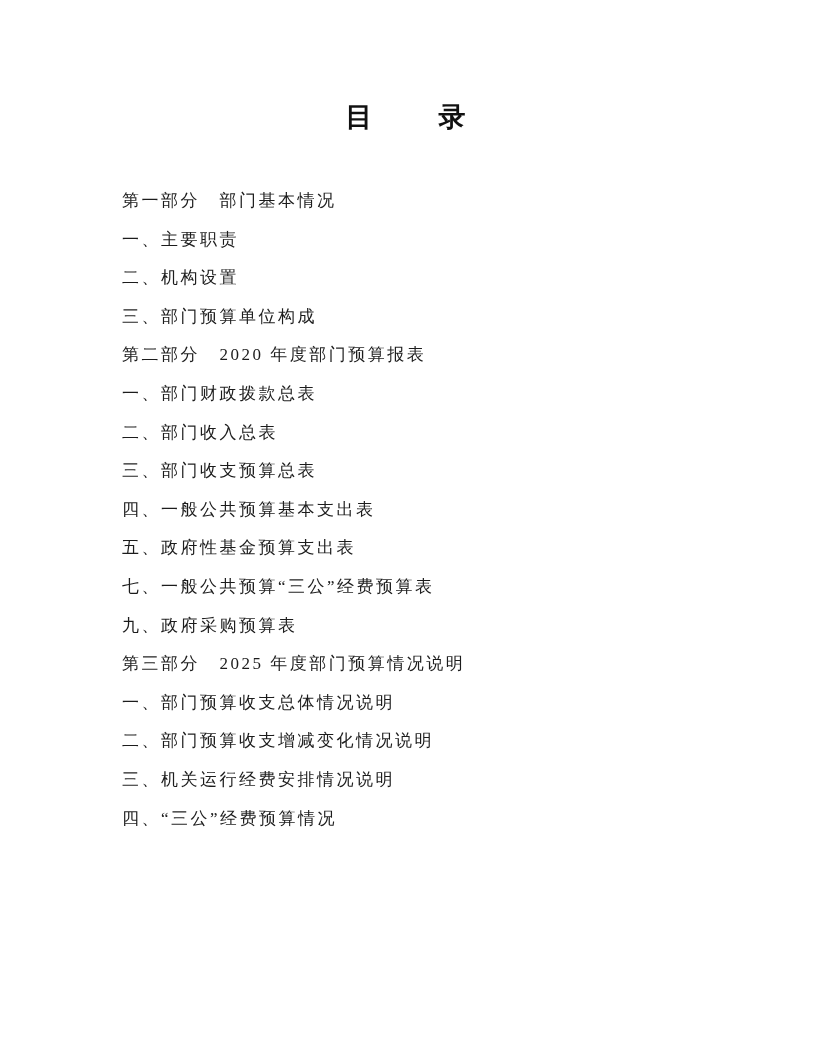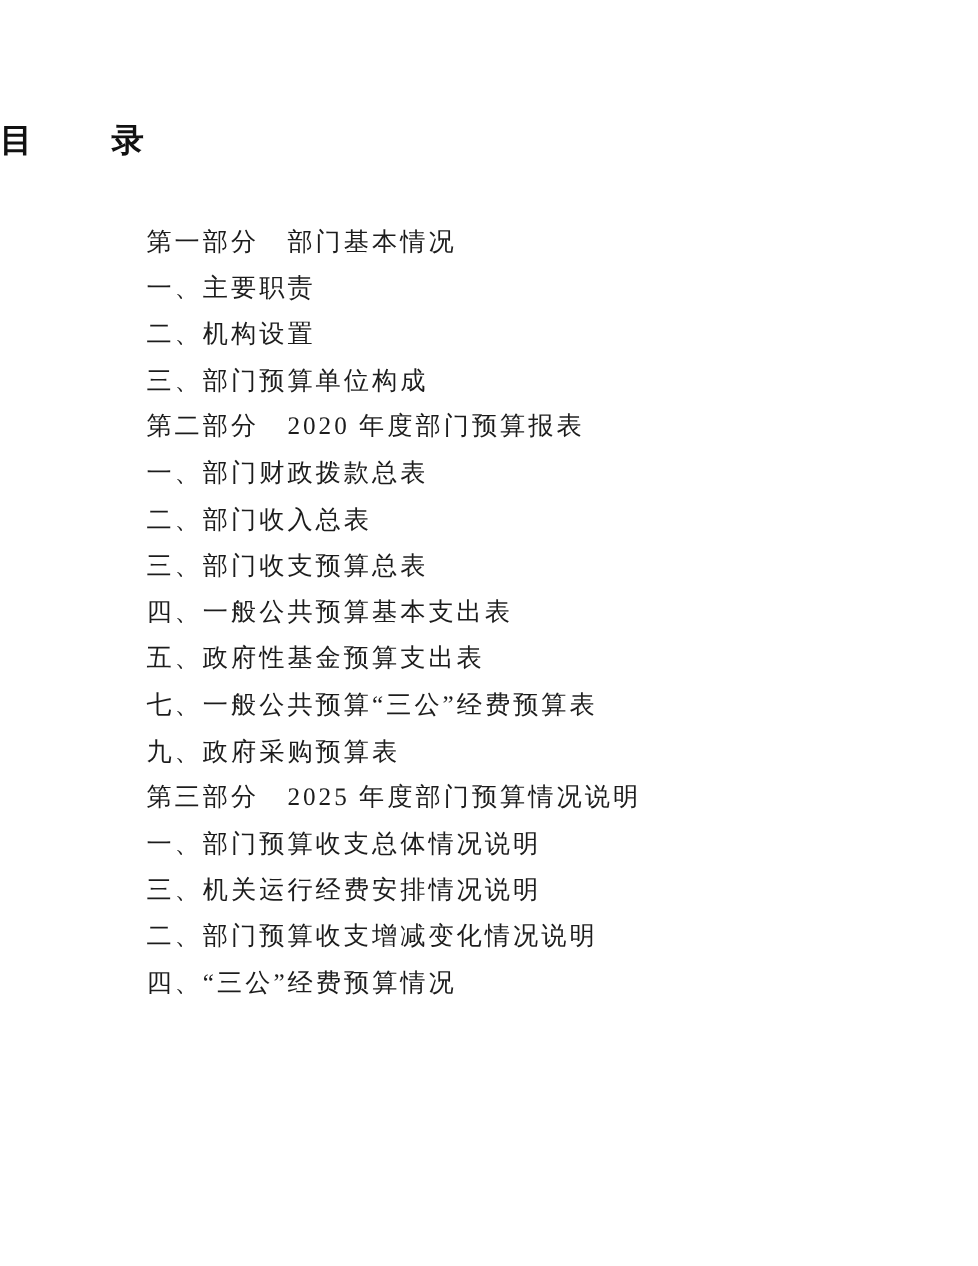--- a/index.html
+++ b/index.html
@@ -13,34 +13,35 @@
     font-family: "Liberation Serif", "DejaVu Serif", serif;
     color: #1c1c1c;
   }
   .page {
     width: 815px;
     height: 1055px;
     background: #ffffff;
     padding-top: 98px;
   }
   .doc-title {
+    text-align: center;
     font-size: 27px;
     font-weight: bold;
     line-height: 38px;
     letter-spacing: 4px;
     color: #111111;
     white-space: pre;
   }
   .toc {
     margin-top: 46px;
     margin-left: 122px;
     margin-right: 60px;
   }
   .toc-line {
-    font-size: 21px;
+    font-size: 17px;
     line-height: 38.6px;
     letter-spacing: 2.5px;
     white-space: pre;
     color: #1c1c1c;
   }
 </style>
 </head>
 <body>
 
 <div class="page">
@@ -55,18 +56,18 @@
     <div class="toc-line">第二部分　2020 年度部门预算报表</div>
     <div class="toc-line">一、部门财政拨款总表</div>
     <div class="toc-line">二、部门收入总表</div>
     <div class="toc-line">三、部门收支预算总表</div>
     <div class="toc-line">四、一般公共预算基本支出表</div>
     <div class="toc-line">五、政府性基金预算支出表</div>
     <div class="toc-line">七、一般公共预算“三公”经费预算表</div>
     <div class="toc-line">九、政府采购预算表</div>
     <div class="toc-line">第三部分　2025 年度部门预算情况说明</div>
     <div class="toc-line">一、部门预算收支总体情况说明</div>
+    <div class="toc-line">二、部门预算收支增减变化情况说明</div>
     <div class="toc-line">三、机关运行经费安排情况说明</div>
-    <div class="toc-line">二、部门预算收支增减变化情况说明</div>
     <div class="toc-line">四、“三公”经费预算情况</div>
   </div>
 
 </div>
 
 </body></html>

